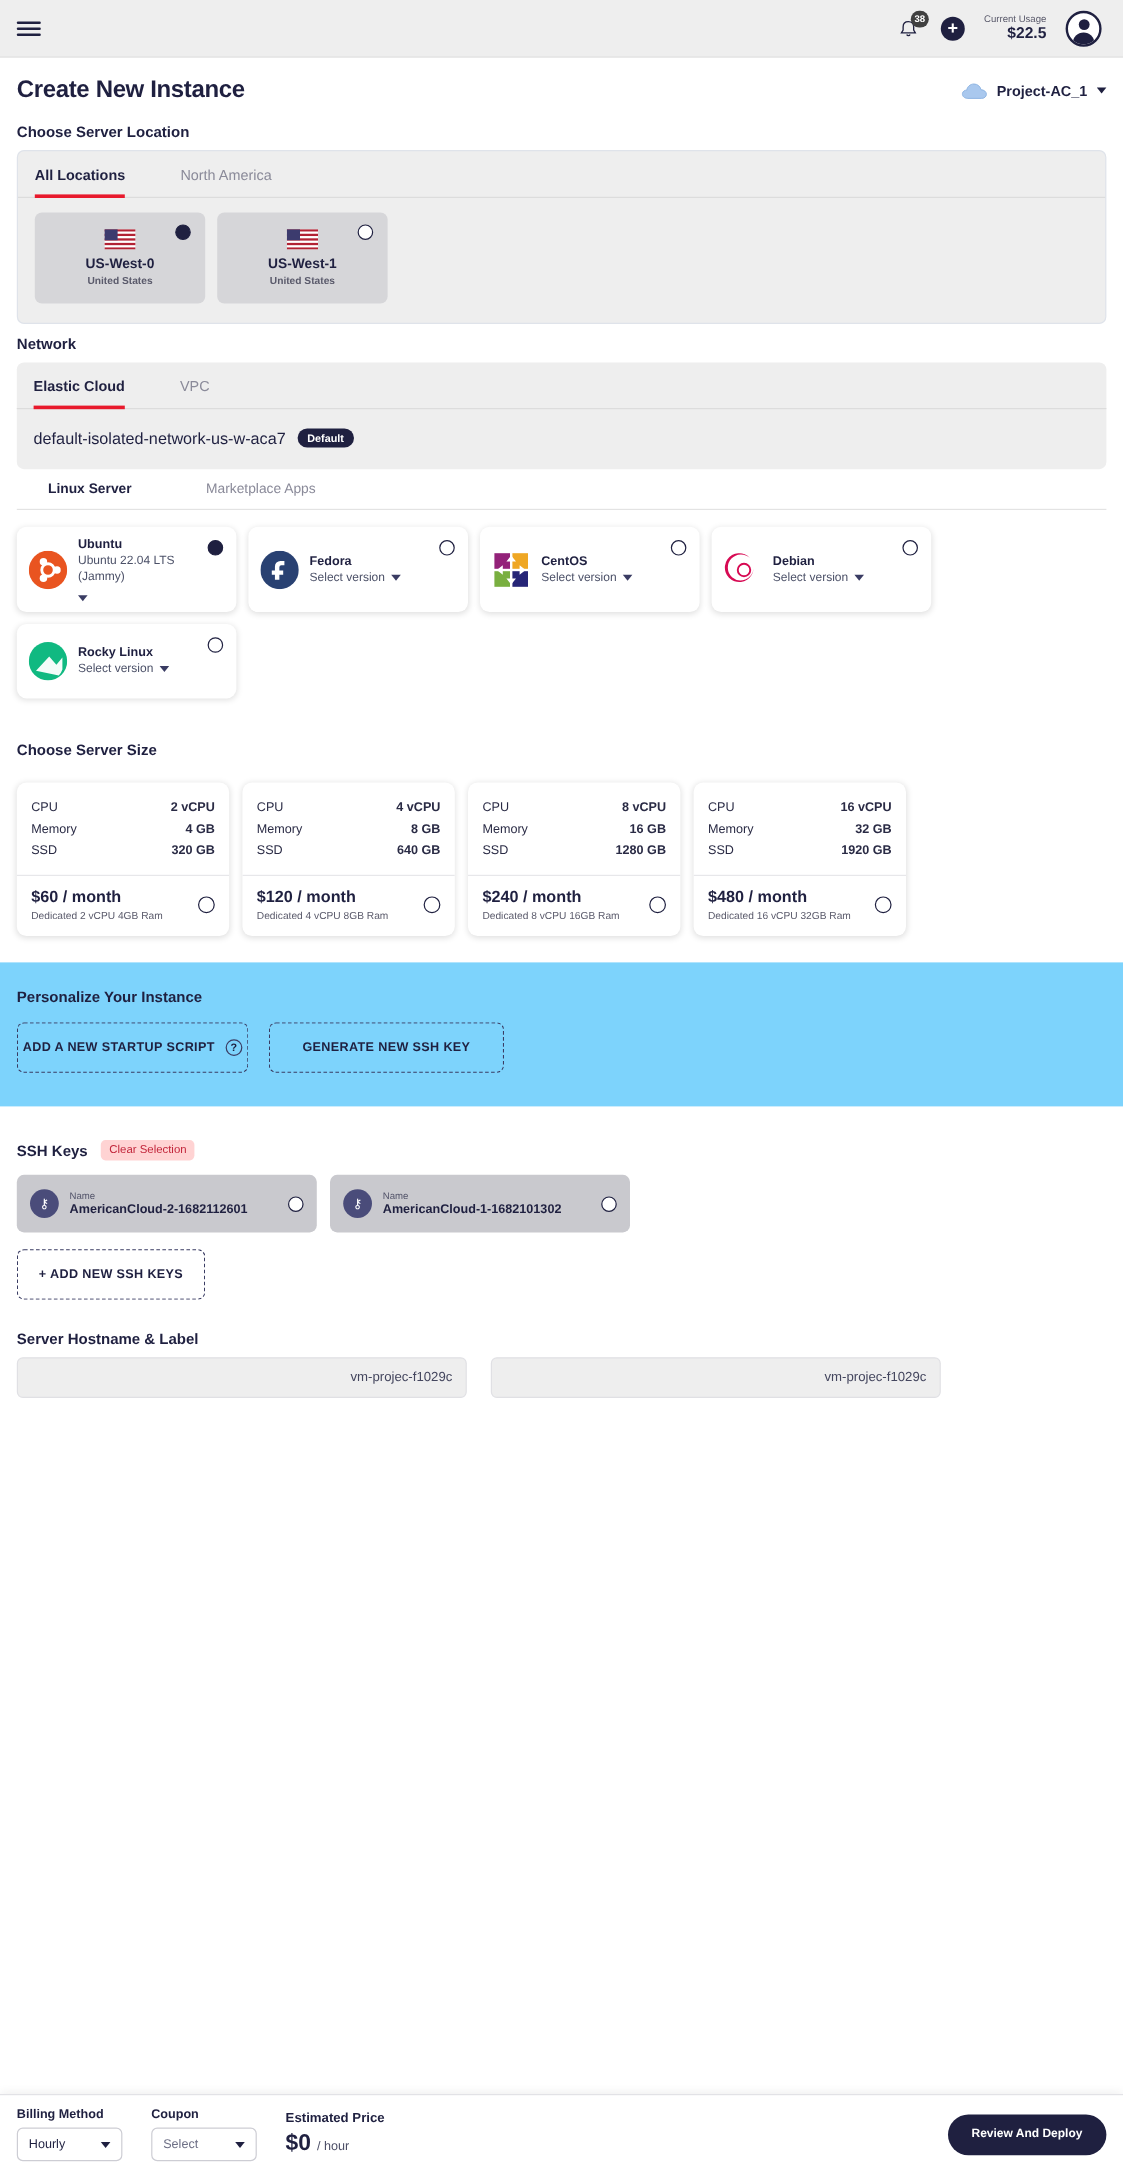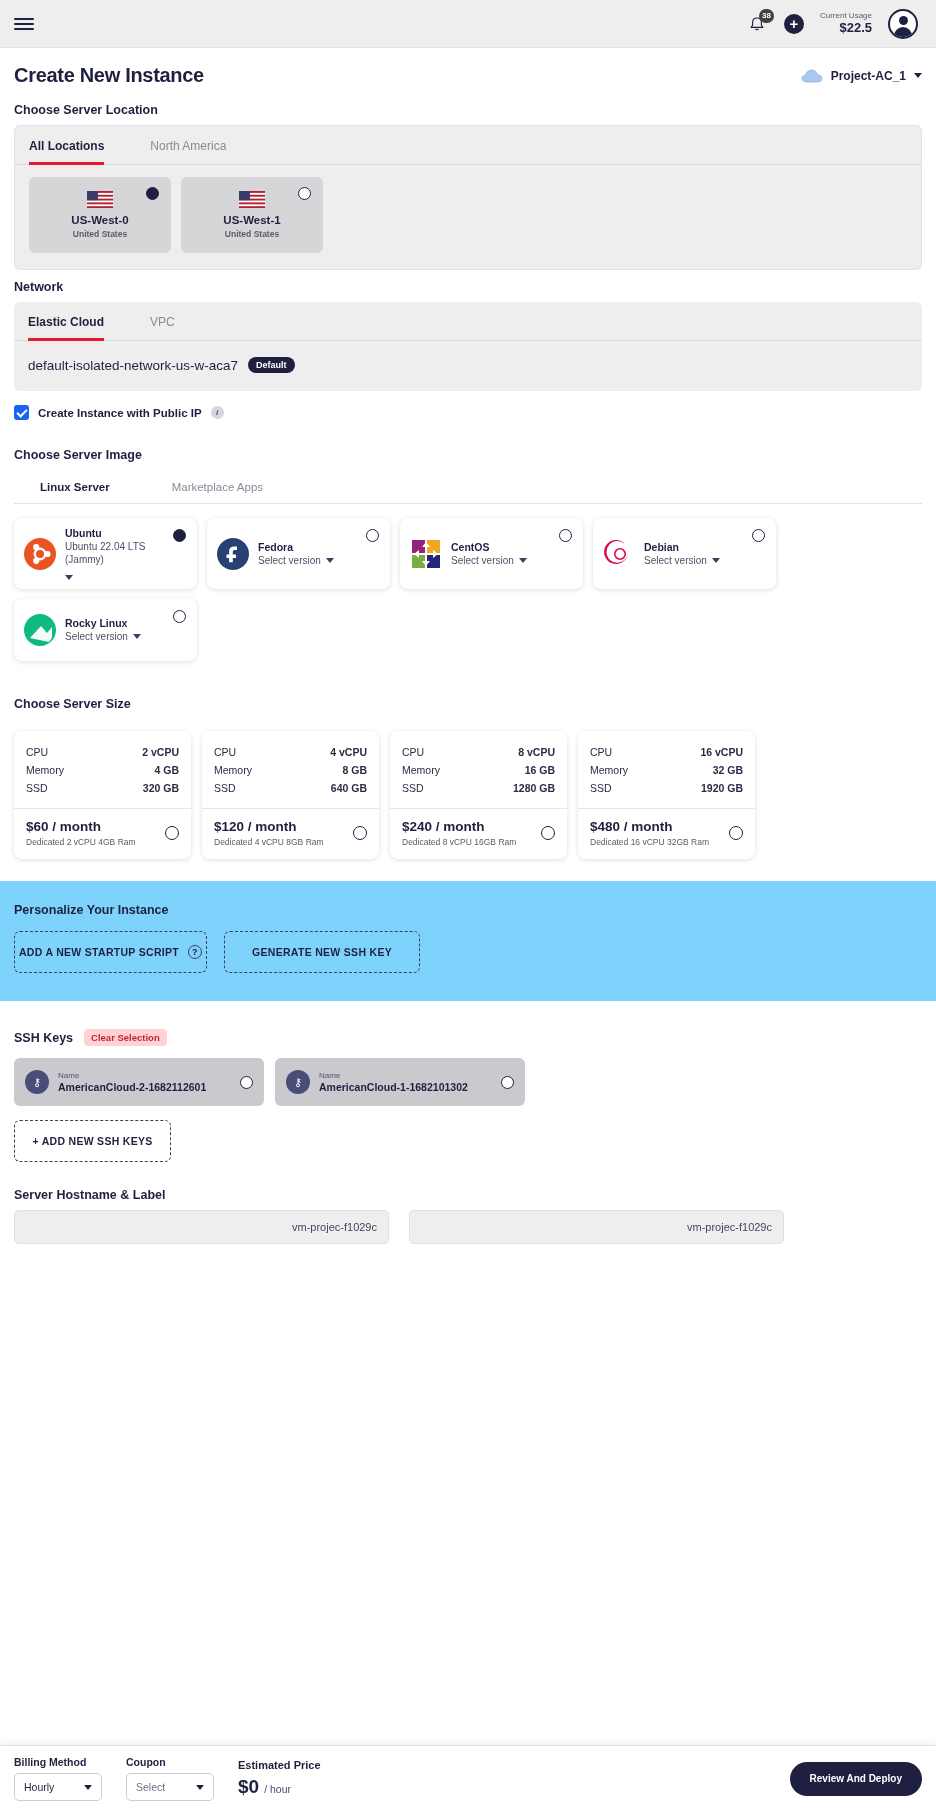--- a/index.html
+++ b/index.html
@@ -145,21 +145,21 @@
     align-items:center; justify-content:center; gap:9px; font-size:10.5px; font-weight:bold;
     letter-spacing:0.3px; cursor:pointer; color:#1f2040;
   }
   .dash-btn.a { width:193px; } .dash-btn.b { width:196px; }
   .q-ic { width:14px;height:14px;border-radius:50%;border:1.2px solid #3a3c63;font-size:9px;
     display:flex;align-items:center;justify-content:center; }
 
   
   .ssh-head { display:flex; align-items:center; gap:11px; margin:28px 14px 12px 14px; }
   .ssh-title { font-size:12.5px; font-weight:bold; }
-  .clear-chip { background:#ffd3d3; color:#c2253a; font-size:9.5px; font-weight:bold; border-radius:4px; padding:3px 7px; cursor:pointer; }
+  .clear-chip { background:#ffd3d3; color:#c2253a; font-size:9.5px; font-weight:normal; border-radius:4px; padding:3px 7px; cursor:pointer; }
   .ssh-grid { display:flex; gap:11px; padding:0 14px; }
   .ssh-card {
     width:250px; height:48px; background:#c9c9ce; border-radius:6px; display:flex; align-items:center;
     gap:9px; padding:0 11px; position:relative; cursor:pointer;
   }
   .key-ic { width:24px;height:24px;border-radius:50%;background:#4a4c7a;color:#fff;display:flex;
     align-items:center;justify-content:center;font-size:11px; flex:none;}
   .ssh-txt .k { font-size:8px; color:#53546a; }
   .ssh-txt .v { font-size:10.5px; font-weight:bold; margin-top:1px; }
   .ssh-card .radio { position:static; margin-left:auto; flex:none; }
@@ -294,27 +294,21 @@
   <div class="panel" style="border:0;">
     <div class="tabs">
       <div class="tab active">Elastic Cloud</div>
       <div class="tab">VPC</div>
     </div>
     <div class="net-body">
       <div class="net-name">default-isolated-network-us-w-aca7</div>
       <div class="chip">Default</div>
     </div>
   </div>
-  <div class="pubip-row">
-    <div class="cbox"></div>
-    <div class="pubip-lbl">Create Instance with Public IP</div>
-    <div class="info-ic">i</div>
-  </div>
-
-  <div class="sec-title" style="margin-top:28px;">Choose Server Image</div>
+
   <div class="os-tabs">
     <div class="os-tab active">Linux Server</div>
     <div class="os-tab">Marketplace Apps</div>
   </div>
   <div class="os-grid">
 
     <div class="os-card">
       <div class="os-logo">
         <svg width="32" height="32" viewBox="0 0 32 32">
             <circle cx="16" cy="16" r="16" fill="#e95420"></circle>

